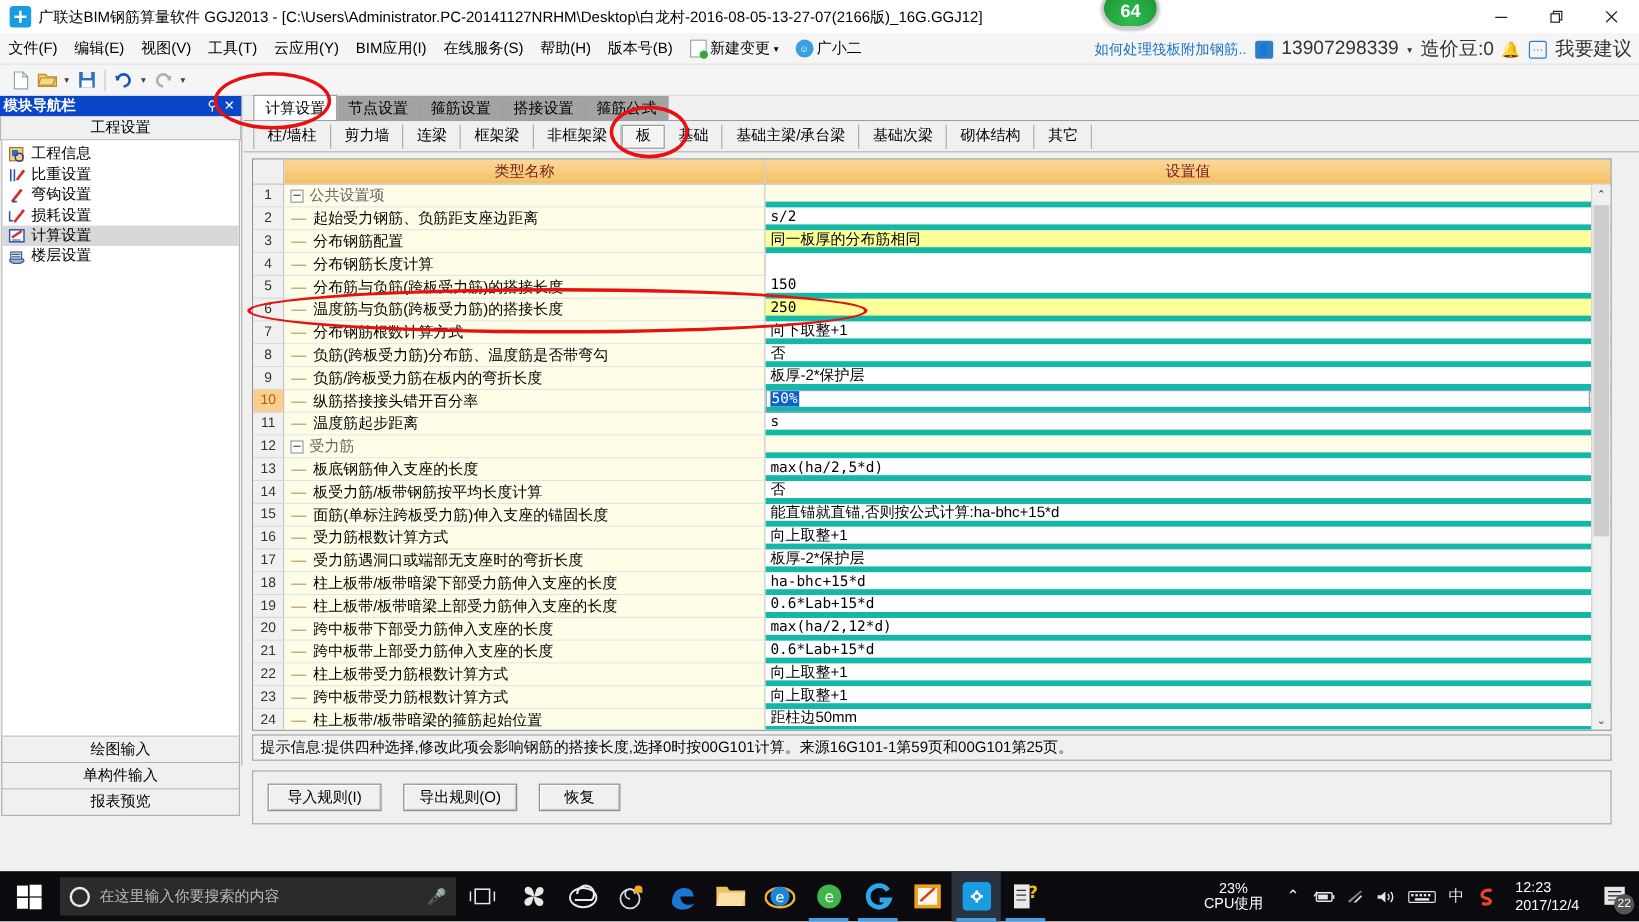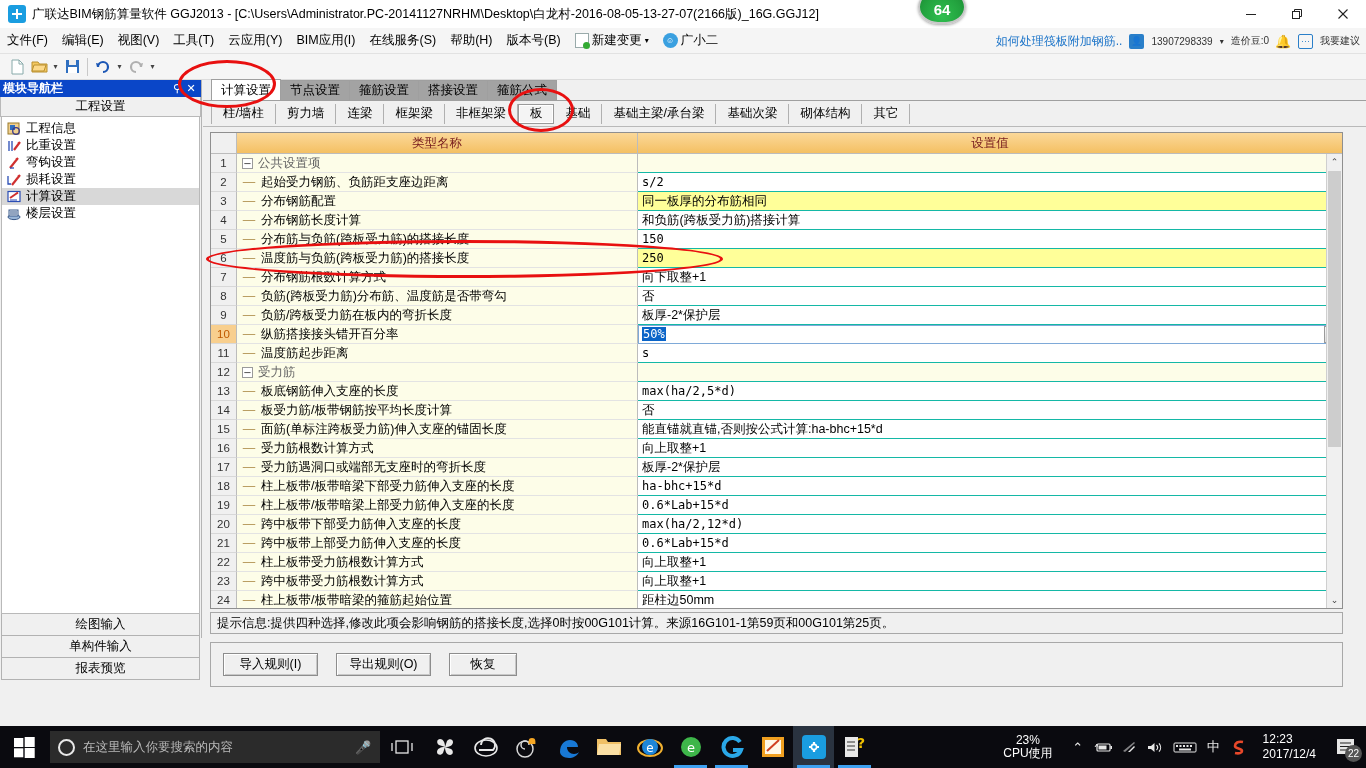--- a/index.html
+++ b/index.html
@@ -54,21 +54,21 @@
   
   .menubar {
     position: absolute; left: 0; top: 28px; width: 1366px; height: 26px;
     background: #f5f5f5;
     display: flex; align-items: center;
     border-bottom: 1px solid #e2e2e2;
   }
   .menu-item { padding: 3px 7px; font-size: 12.5px; color: #000; white-space: nowrap; }
   .menu-right { position: absolute; right: 6px; top: 0; height: 26px; display: flex; align-items: center; gap: 7px; }
   .mr-link { color: #1a73c8; font-size: 12px; white-space: nowrap; }
-  .mr-text { color: #333; font-size: 10px; white-space: nowrap; }
+  .mr-text { color: #333; font-size: 16px; white-space: nowrap; }
   .mini-ico {
     width: 15px; height: 15px; display: inline-flex; align-items: center; justify-content: center;
     font-size: 11px;
   }
   .ico-user { background: #2a7fc9; color:#fff; border-radius: 2px; font-size: 9px; }
   .ico-bell { color: #1f6fc0; font-size: 13px; }
   .ico-sug { border: 1px solid #2a7fc9; color: #2a7fc9; border-radius: 2px; font-size: 9px; }
   .ico-newchg {
     width: 14px; height: 15px; background: #fff; border: 1px solid #9aa; position: relative;
   }
@@ -188,21 +188,21 @@
     font-size: 11.5px; color: #333; font-family: "Liberation Sans", sans-serif;
   }
   .grow.curr .g-num { background: #f8cf8e; color: #c05a00; }
   .g-name {
     width: 401px; border-right: 1px solid #bcbcbc; border-bottom: 1px solid #e3e3e3;
     background: #fdfde8;
     display: flex; align-items: center; font-size: 12.5px; color: #000;
     overflow: hidden; white-space: nowrap;
   }
   .g-val {
-    flex: 1; border-bottom: 1px solid #14b8a6;
+    flex: 1; border-bottom: 5px solid #14b8a6;
     background: #fff;
     display: flex; align-items: center; padding-left: 4px;
     font-size: 12px; color: #000; white-space: nowrap; overflow: hidden;
     font-family: "DejaVu Sans Mono", monospace;
   }
   .g-val.cn { font-family: "Liberation Sans", sans-serif; font-size: 12.5px; }
   .grow.hl .g-val { background: #ffff99; }
   .grow.group .g-name { background: #fdfde8; color: #666; }
   .grow.group .g-val { background: #fdfde8; }
   .tnode {
@@ -561,23 +561,20 @@
               <div class="g-val cn">
                 <span>同一板厚的分布筋相同</span>
               </div>
             </div>
             <div class="grow">
               <div class="g-num">4</div>
               <div class="g-name">
                 <span class="tdash">—</span>
                 <span>分布钢筋长度计算</span>
               </div>
-              <div class="g-val cn">
-                <span>和负筋(跨板受力筋)搭接计算</span>
-              </div>
             </div>
             <div class="grow">
               <div class="g-num">5</div>
               <div class="g-name">
                 <span class="tdash">—</span>
                 <span>分布筋与负筋(跨板受力筋)的搭接长度</span>
               </div>
               <div class="g-val">
                 <span>150</span>
               </div>

